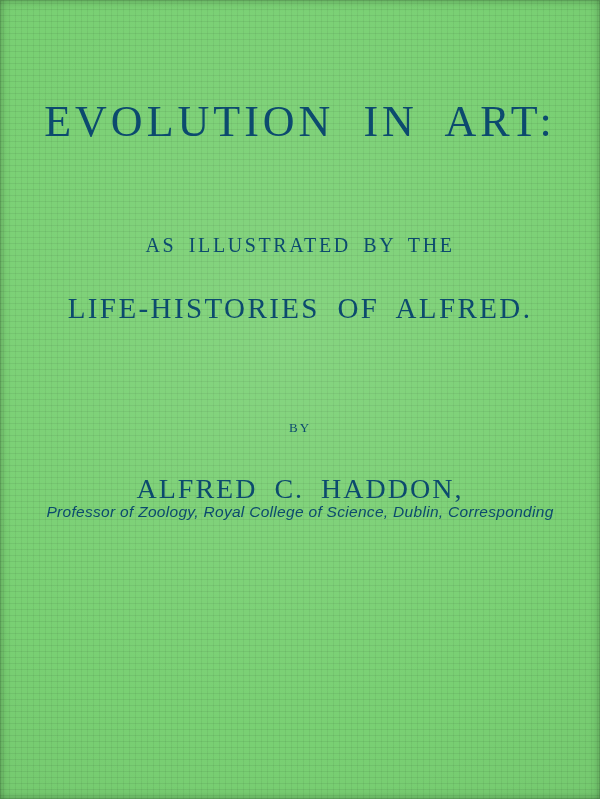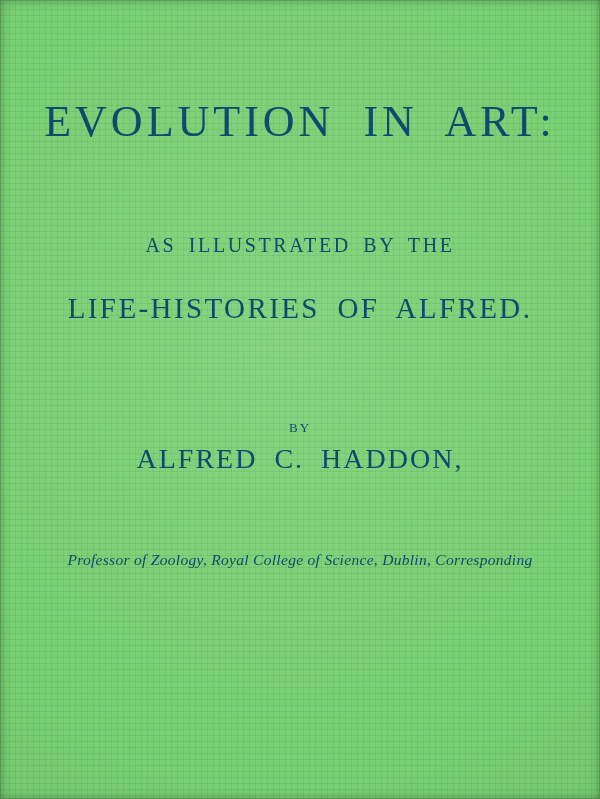--- a/index.html
+++ b/index.html
@@ -100,31 +100,30 @@
     font-size: 29px;
     letter-spacing: 2.4px;
     word-spacing: 8px;
   }
   #by-label {
     top: 420px;
     font-size: 13px;
     letter-spacing: 2px;
   }
   #author {
-    top: 443px;
+    top: 473px;
     font-size: 28px;
     letter-spacing: 2px;
     word-spacing: 8px;
   }
   .affil {
-    font-family: Liberation Serif, serif;
+    font-family: Liberation Sans, sans-serif;
     font-style: italic;
     font-size: 15.5px;
     letter-spacing: 0.3px;
-    margin-top: 48px;
   }
   #affiliation-1 { top: 503px; }
   #affiliation-2 { top: 529px; }
 </style>
 </head>
 <body>
 
 <div id="cover">
 
   <div id="texture"></div>

